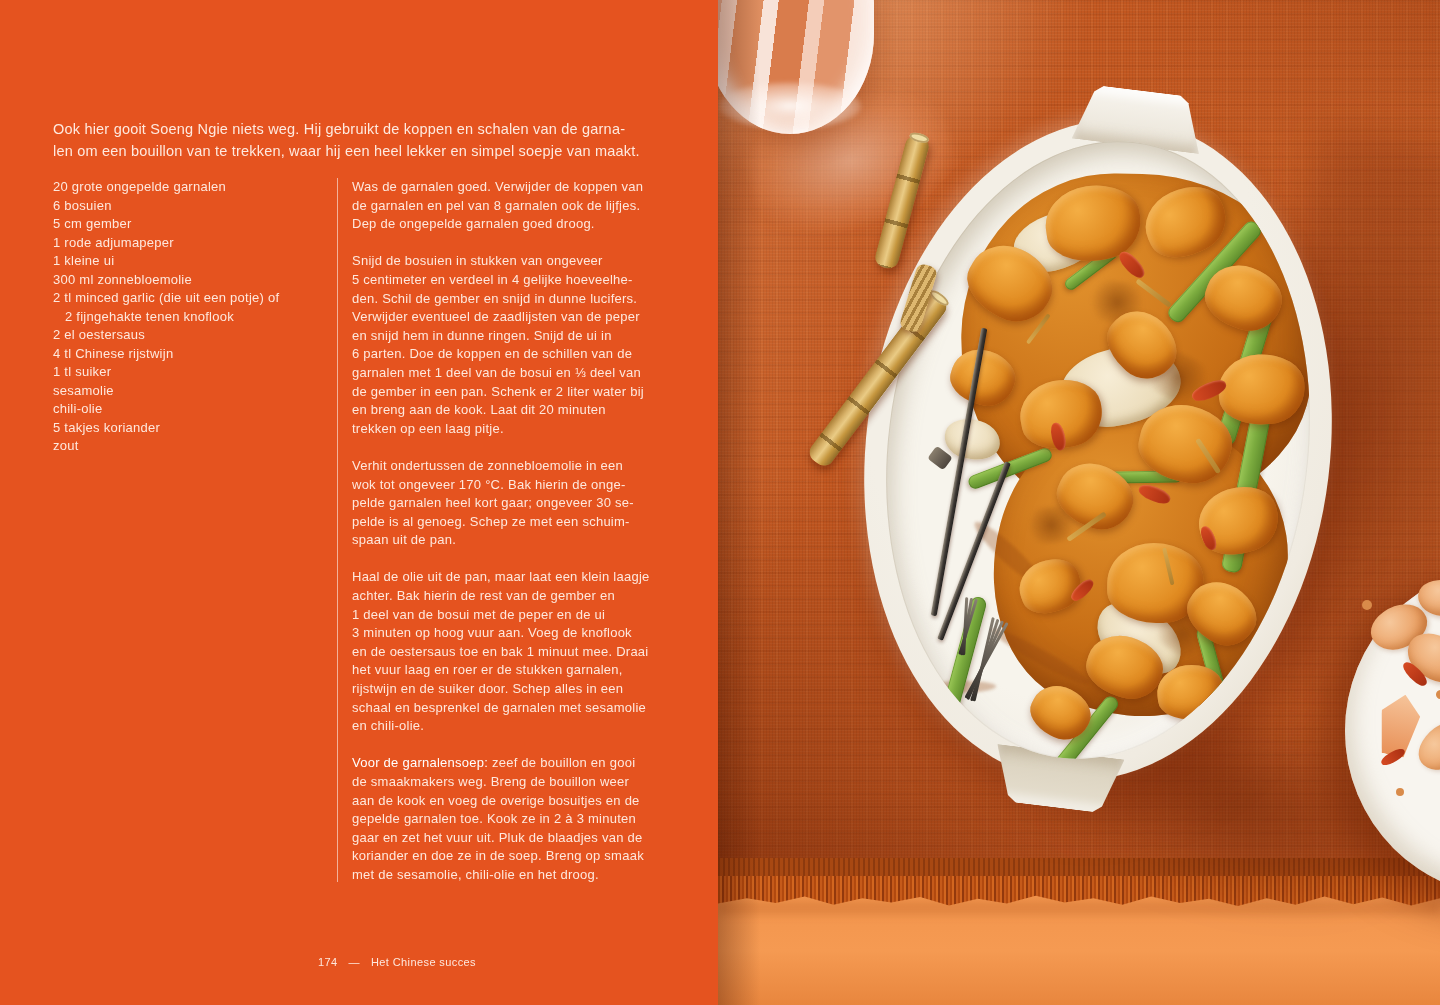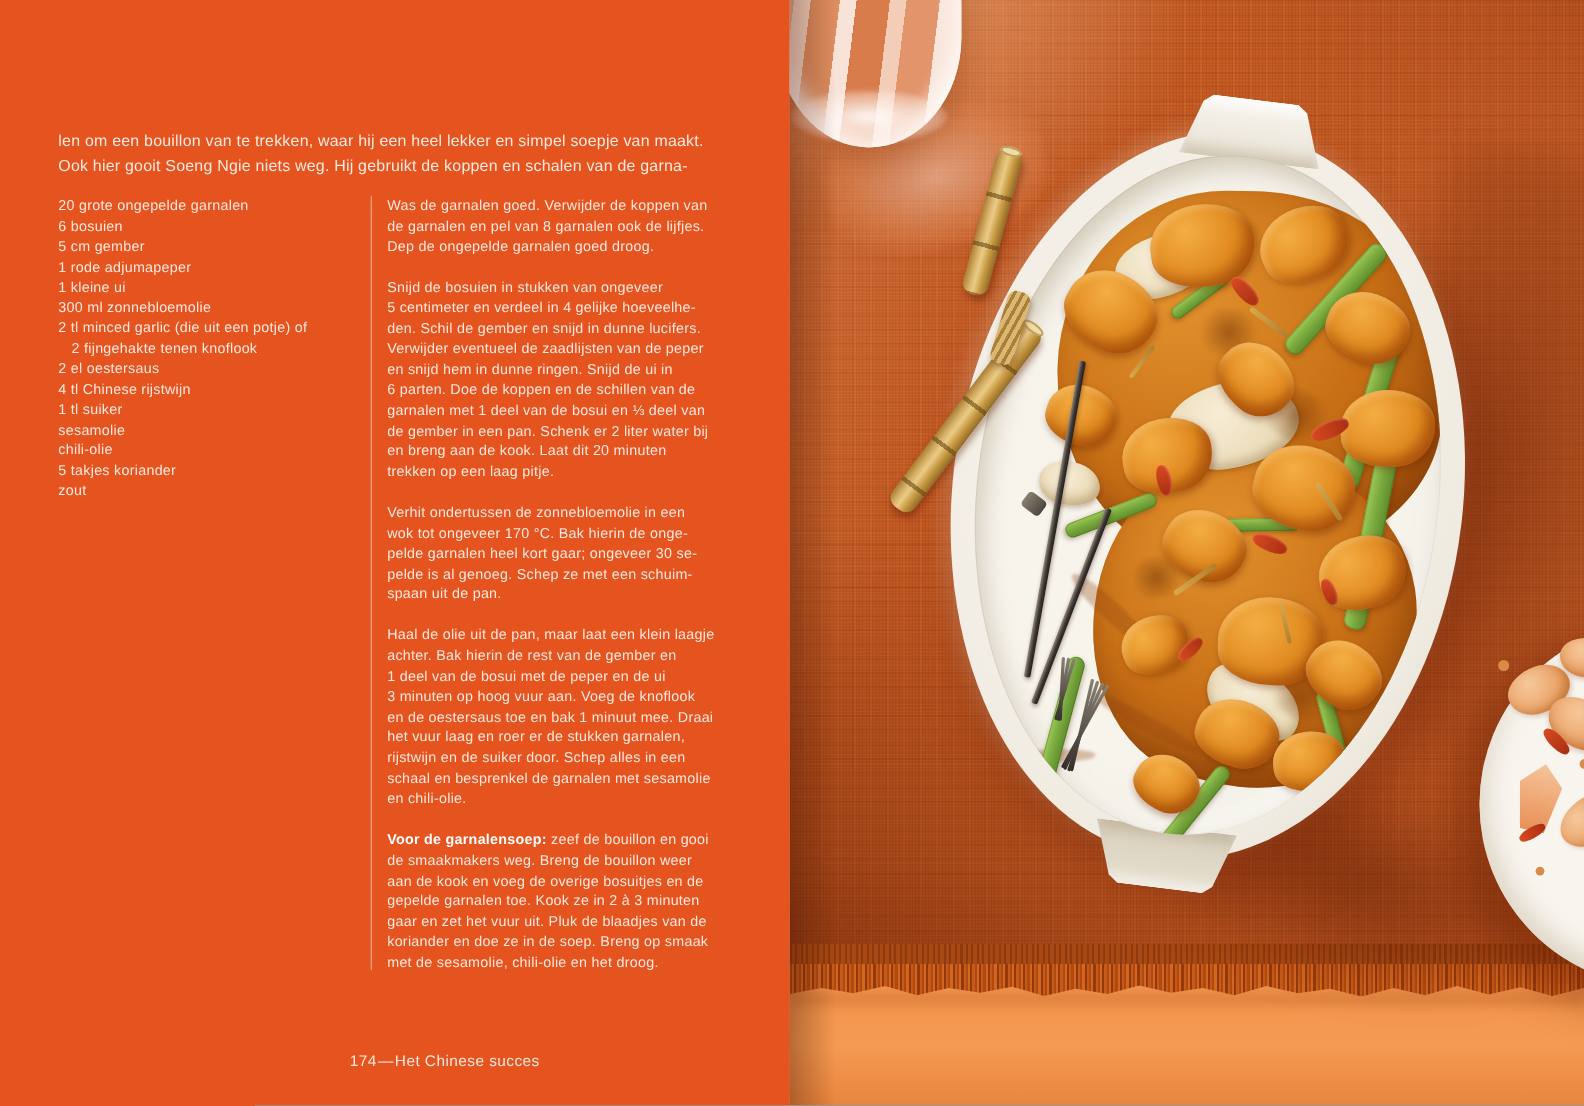--- a/index.html
+++ b/index.html
@@ -15,23 +15,23 @@
   .iline{display:block;white-space:nowrap;}
   .ingredients{position:absolute;left:53px;top:178px;font-size:13px;line-height:18.5px;
                color:rgba(255,238,229,.96);letter-spacing:.25px;}
   .ing{white-space:nowrap;}
   .ing.indent{padding-left:12px;}
   .divider{position:absolute;left:337px;top:178px;width:1px;height:704px;background:rgba(255,255,255,.55);}
   .steps{position:absolute;left:352px;top:178px;font-size:13px;line-height:18.6px;
          color:rgba(255,238,229,.96);letter-spacing:.25px;}
   .step{margin:0 0 18.6px 0;}
   .sline{white-space:nowrap;}
-  .step b{font-weight:bold;color:#FFFFFF;}
-  .footer{position:absolute;left:318px;top:956px;font-size:14px;letter-spacing:.4px;
-          color:rgba(255,240,232,.95);display:flex;gap:1px;align-items:center;}
+  .step b{font-weight:normal;color:#FFFFFF;}
+  .footer{position:absolute;left:318px;top:956px;font-size:11px;letter-spacing:.4px;
+          color:rgba(255,240,232,.95);display:flex;gap:11px;align-items:center;}
 
   
   .photo{position:absolute;left:718px;top:0;width:722px;height:1005px;margin:0;overflow:hidden;}
   .photo > div{position:absolute;}
 
   .cloth{left:0;top:0;width:722px;height:884px;background:
      repeating-linear-gradient(90deg,rgba(0,0,0,.06) 0 1px,transparent 1px 3px),
      repeating-linear-gradient(0deg,rgba(255,230,200,.05) 0 1px,transparent 1px 3px),
      repeating-linear-gradient(90deg,transparent 0 13px,rgba(255,185,120,.07) 13px 15px),
      repeating-linear-gradient(0deg,transparent 0 11px,rgba(110,35,5,.09) 11px 13px),
@@ -152,22 +152,22 @@
   .gutter-shade{left:0;top:0;width:42px;height:1005px;
      background:linear-gradient(90deg,rgba(70,18,0,.35),rgba(70,18,0,0));}
 </style>
 <title>Gewokte garnalen (en garnalensoep)</title></head>
 <body>
 
 <div id="canvas">
 
   <section class="page">
     <p class="intro">
+      <span class="iline">Ook hier gooit Soeng Ngie niets weg. Hij gebruikt de koppen en schalen van de garna-</span>
       <span class="iline">len om een bouillon van te trekken, waar hij een heel lekker en simpel soepje van maakt.</span>
-      <span class="iline">Ook hier gooit Soeng Ngie niets weg. Hij gebruikt de koppen en schalen van de garna-</span>
     </p>
     <div id="ingredients" class="ingredients">
         <div class="ing">20 grote ongepelde garnalen</div>
         <div class="ing">6 bosuien</div>
         <div class="ing">5 cm gember</div>
         <div class="ing">1 rode adjumapeper</div>
         <div class="ing">1 kleine ui</div>
         <div class="ing">300 ml zonnebloemolie</div>
         <div class="ing">2 tl minced garlic (die uit een potje) of</div>
         <div class="ing indent">2 fijngehakte tenen knoflook</div>

